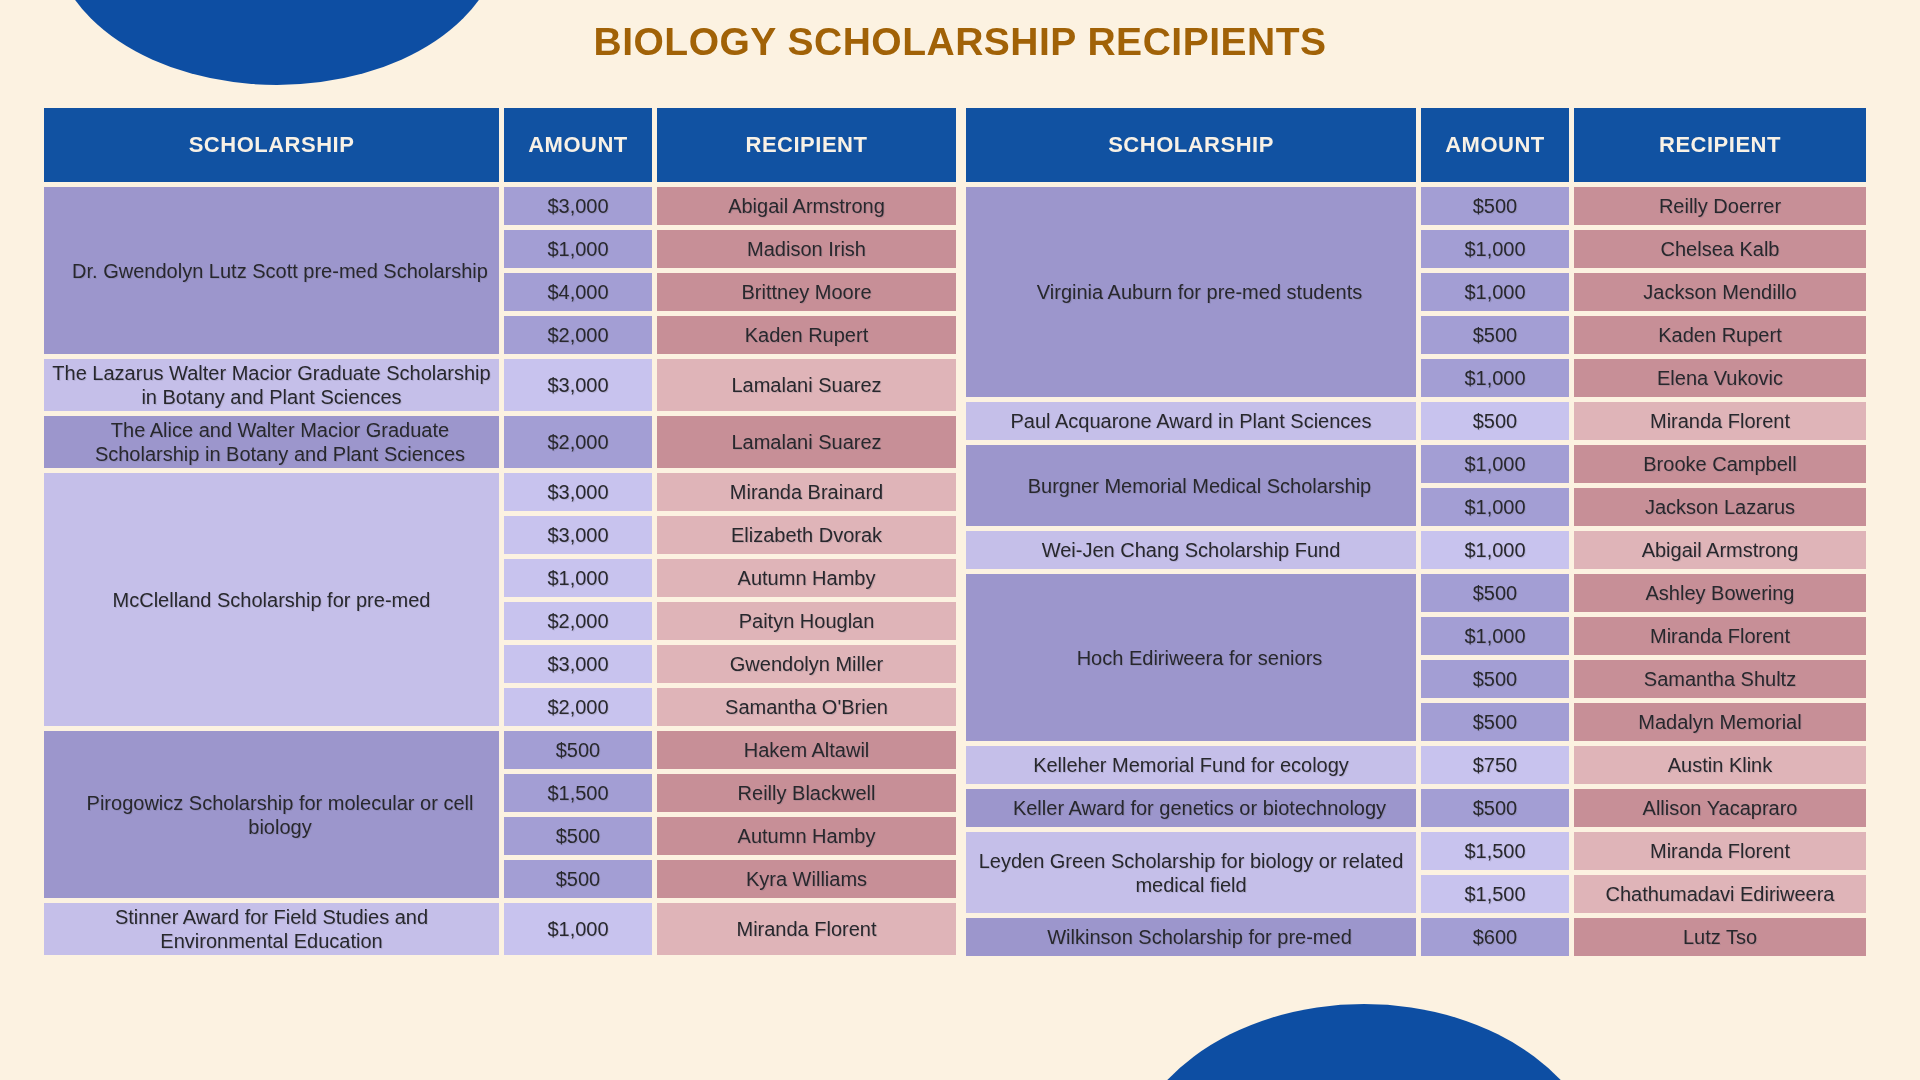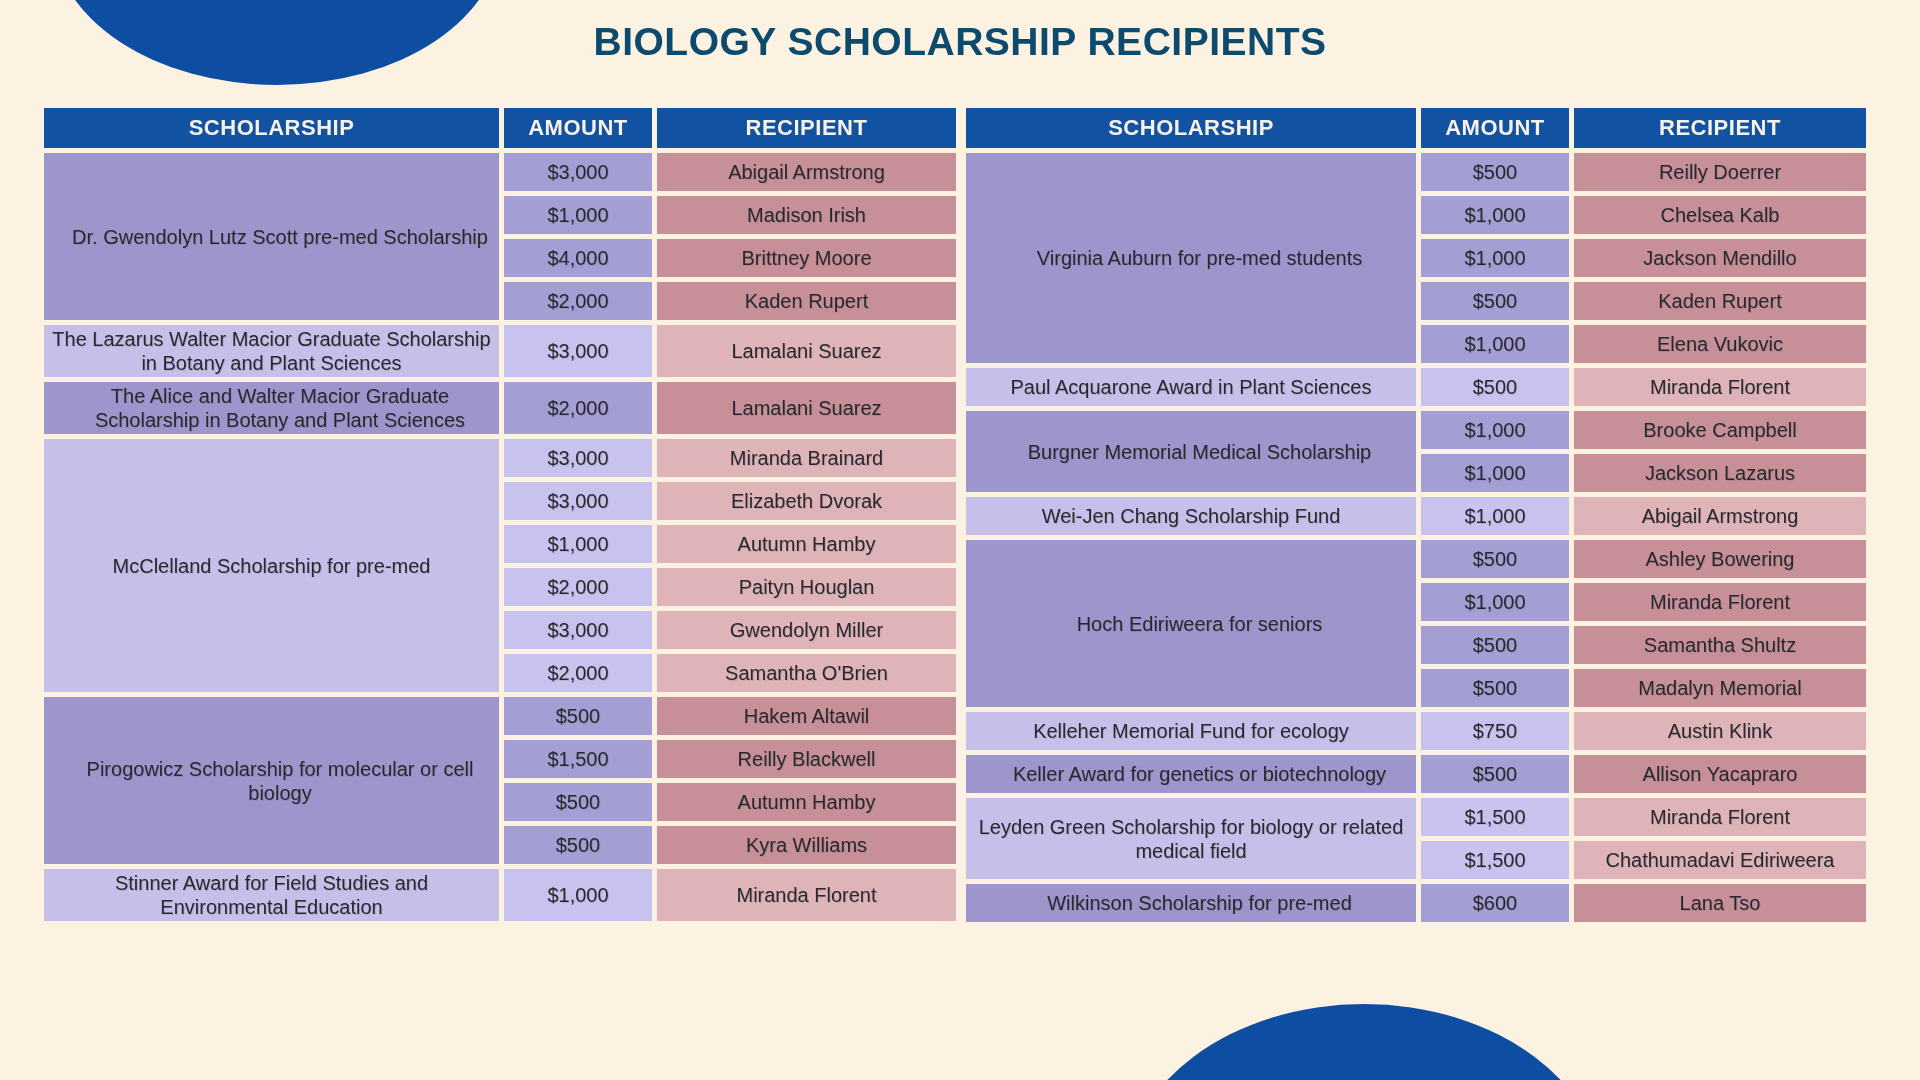--- a/index.html
+++ b/index.html
@@ -17,42 +17,42 @@
   }
   .blob-top { left: 53px; top: -215px; width: 448px; height: 300px; }
   .blob-bottom { left: 1123px; top: 1004px; width: 482px; height: 360px; }
   .page-title {
     position: absolute;
     top: 20px; left: 0; width: 1920px;
     text-align: center;
     font-size: 39px;
     font-weight: bold;
     letter-spacing: 0.5px;
-    color: #0c4a6e;
+    color: #a16207;
     margin: 0;
   }
   .tables {
     position: absolute;
     top: 103px; left: 39px;
     display: flex;
     align-items: flex-start;
   }
   table {
     border-collapse: separate;
     border-spacing: 5px;
     table-layout: fixed;
   }
   th {
     background: var(--header-bg);
     color: #F8F1E6;
     font-size: 22px;
     font-weight: bold;
     letter-spacing: 0.5px;
     height: 40px;
-    padding: 0 4px;
+    padding: 17px 4px;
     text-align: center;
   }
   td {
     text-align: center;
     vertical-align: middle;
     font-size: 20px;
     line-height: 1.2;
     color: #28282d;
     padding: 2px 8px;
     text-shadow: 1px 1px 0 rgba(90,90,110,0.18);
@@ -250,17 +250,17 @@
           <td class="amt light">$1,500</td>
           <td class="rec light">Miranda Florent</td>
         </tr>
         <tr>
           <td class="amt light">$1,500</td>
           <td class="rec light">Chathumadavi Ediriweera</td>
         </tr>
         <tr>
           <td class="sch dark" rowspan="1">Wilkinson Scholarship for pre-med</td>
           <td class="amt dark">$600</td>
-          <td class="rec dark">Lana Tso</td>
+          <td class="rec dark">Lutz Tso</td>
         </tr>
       </tbody>
     </table>
 </div>
 
 </body></html>

